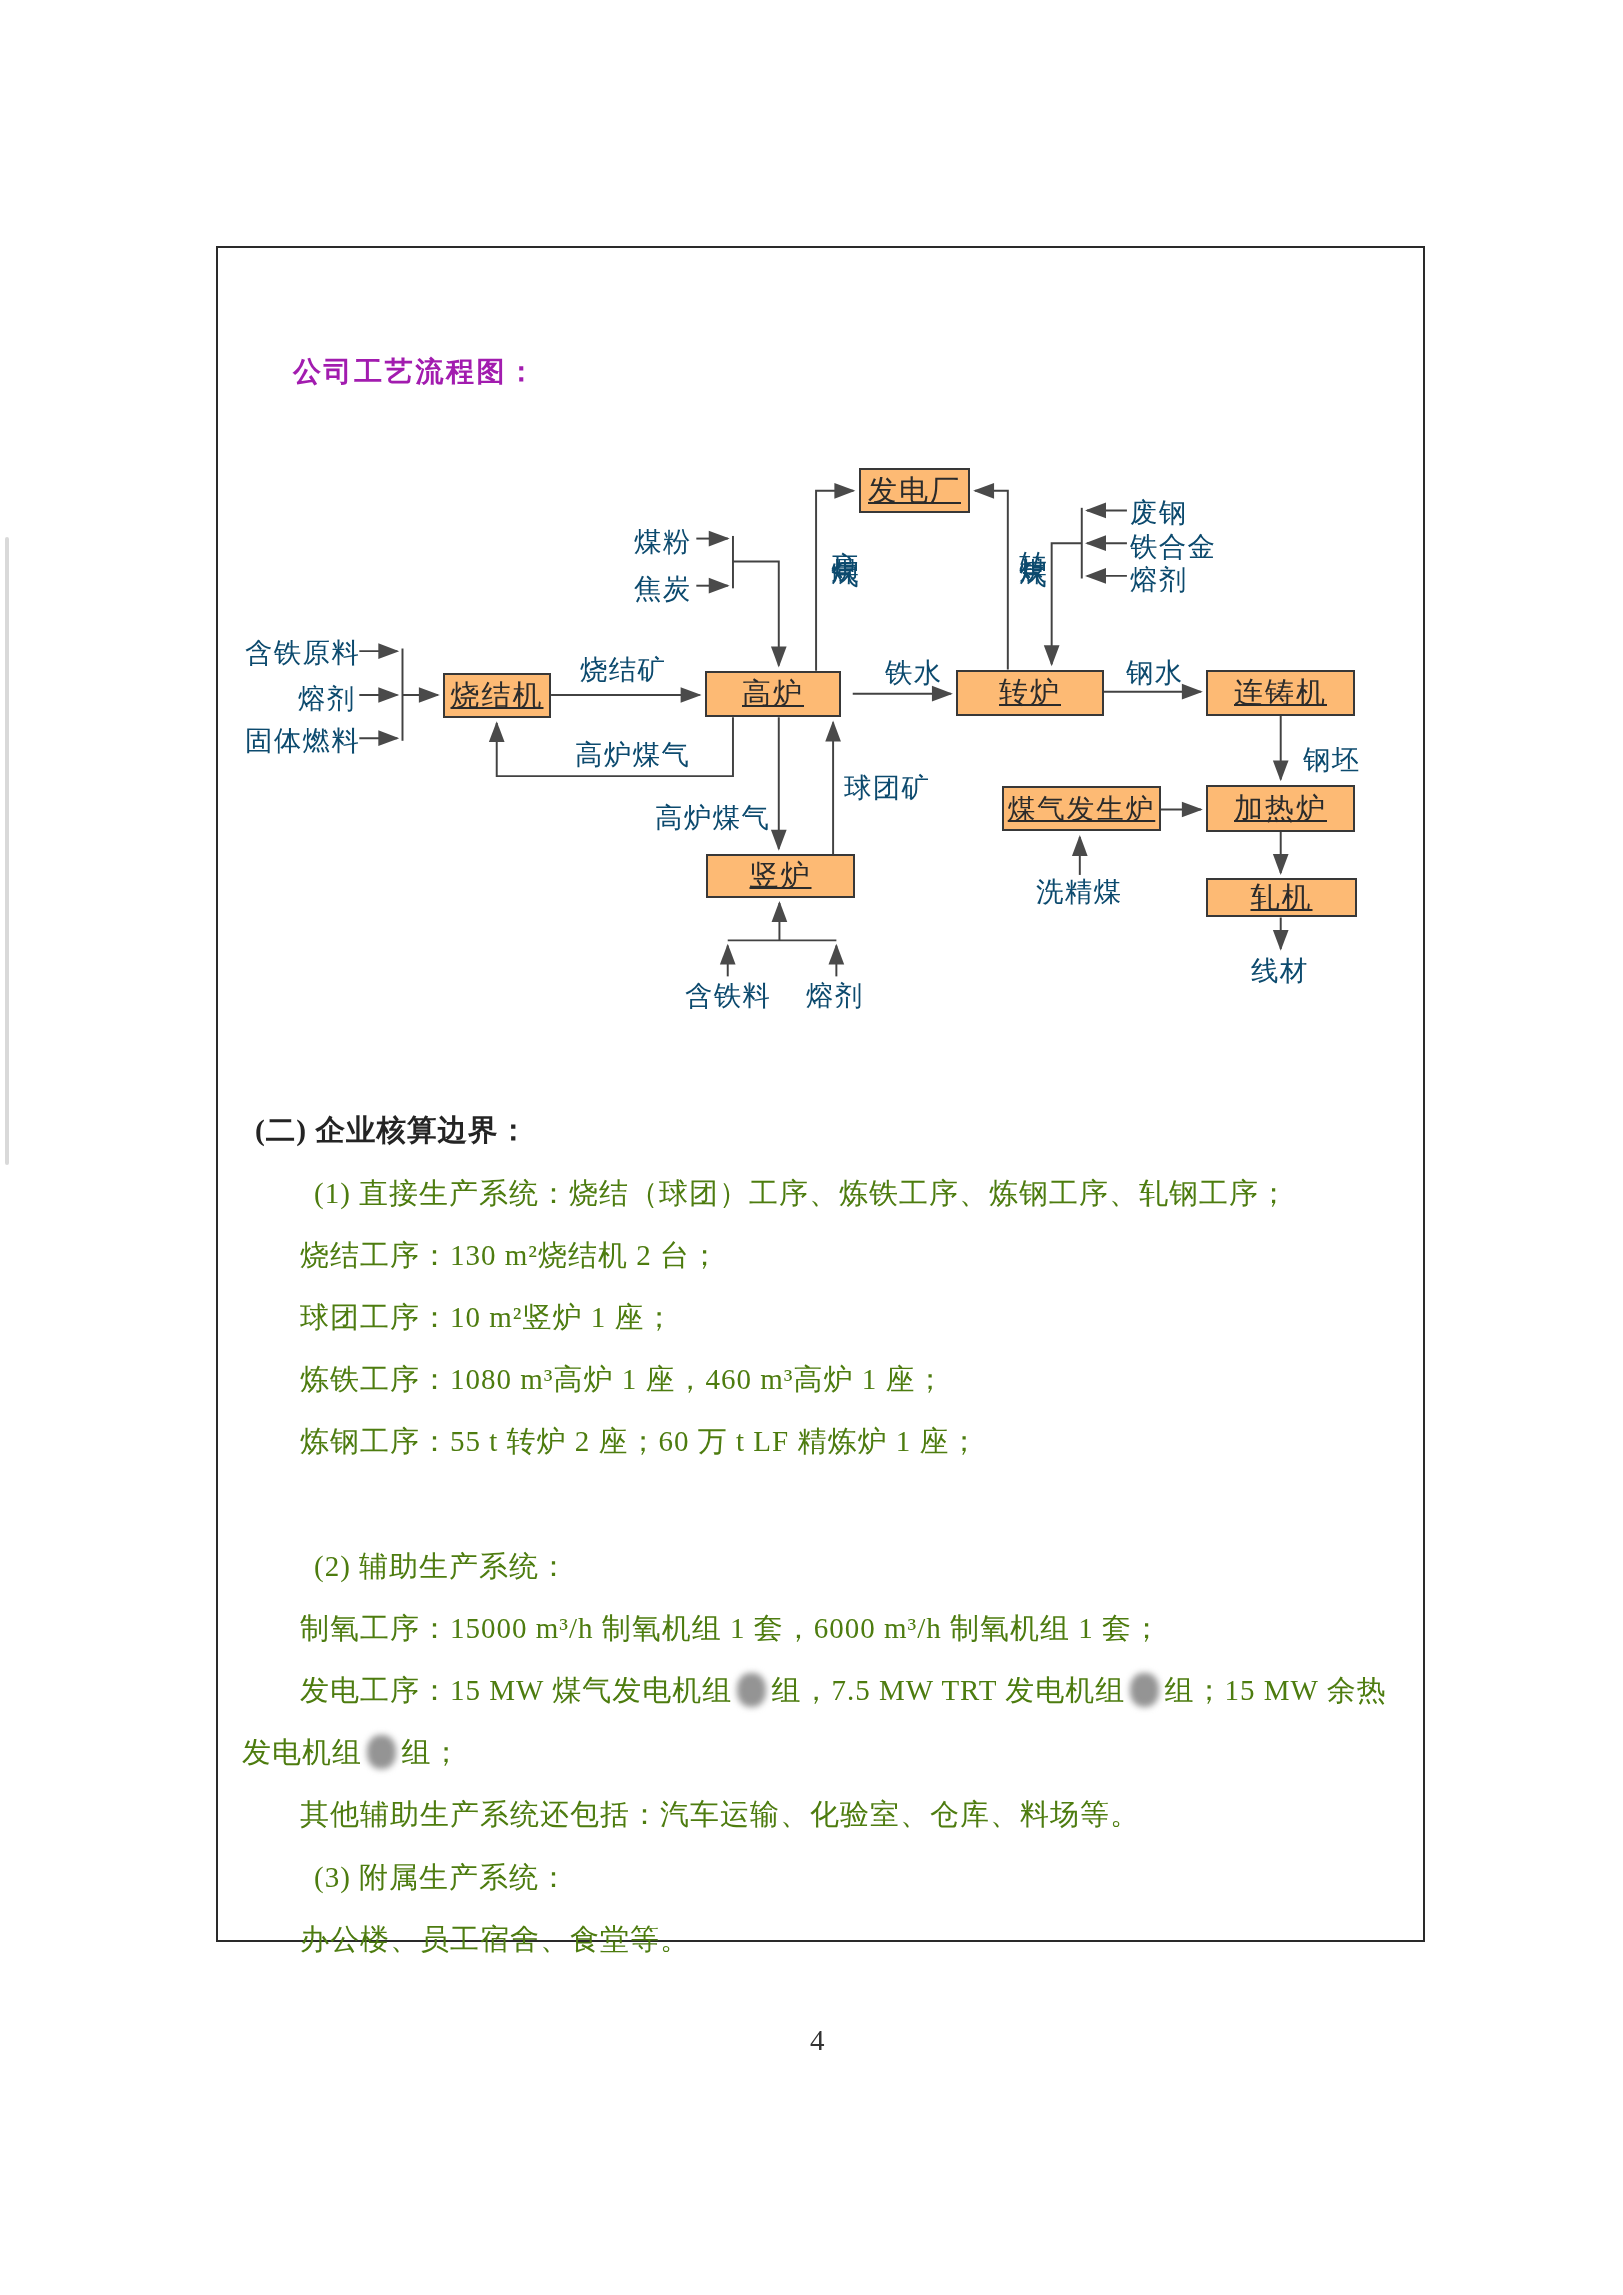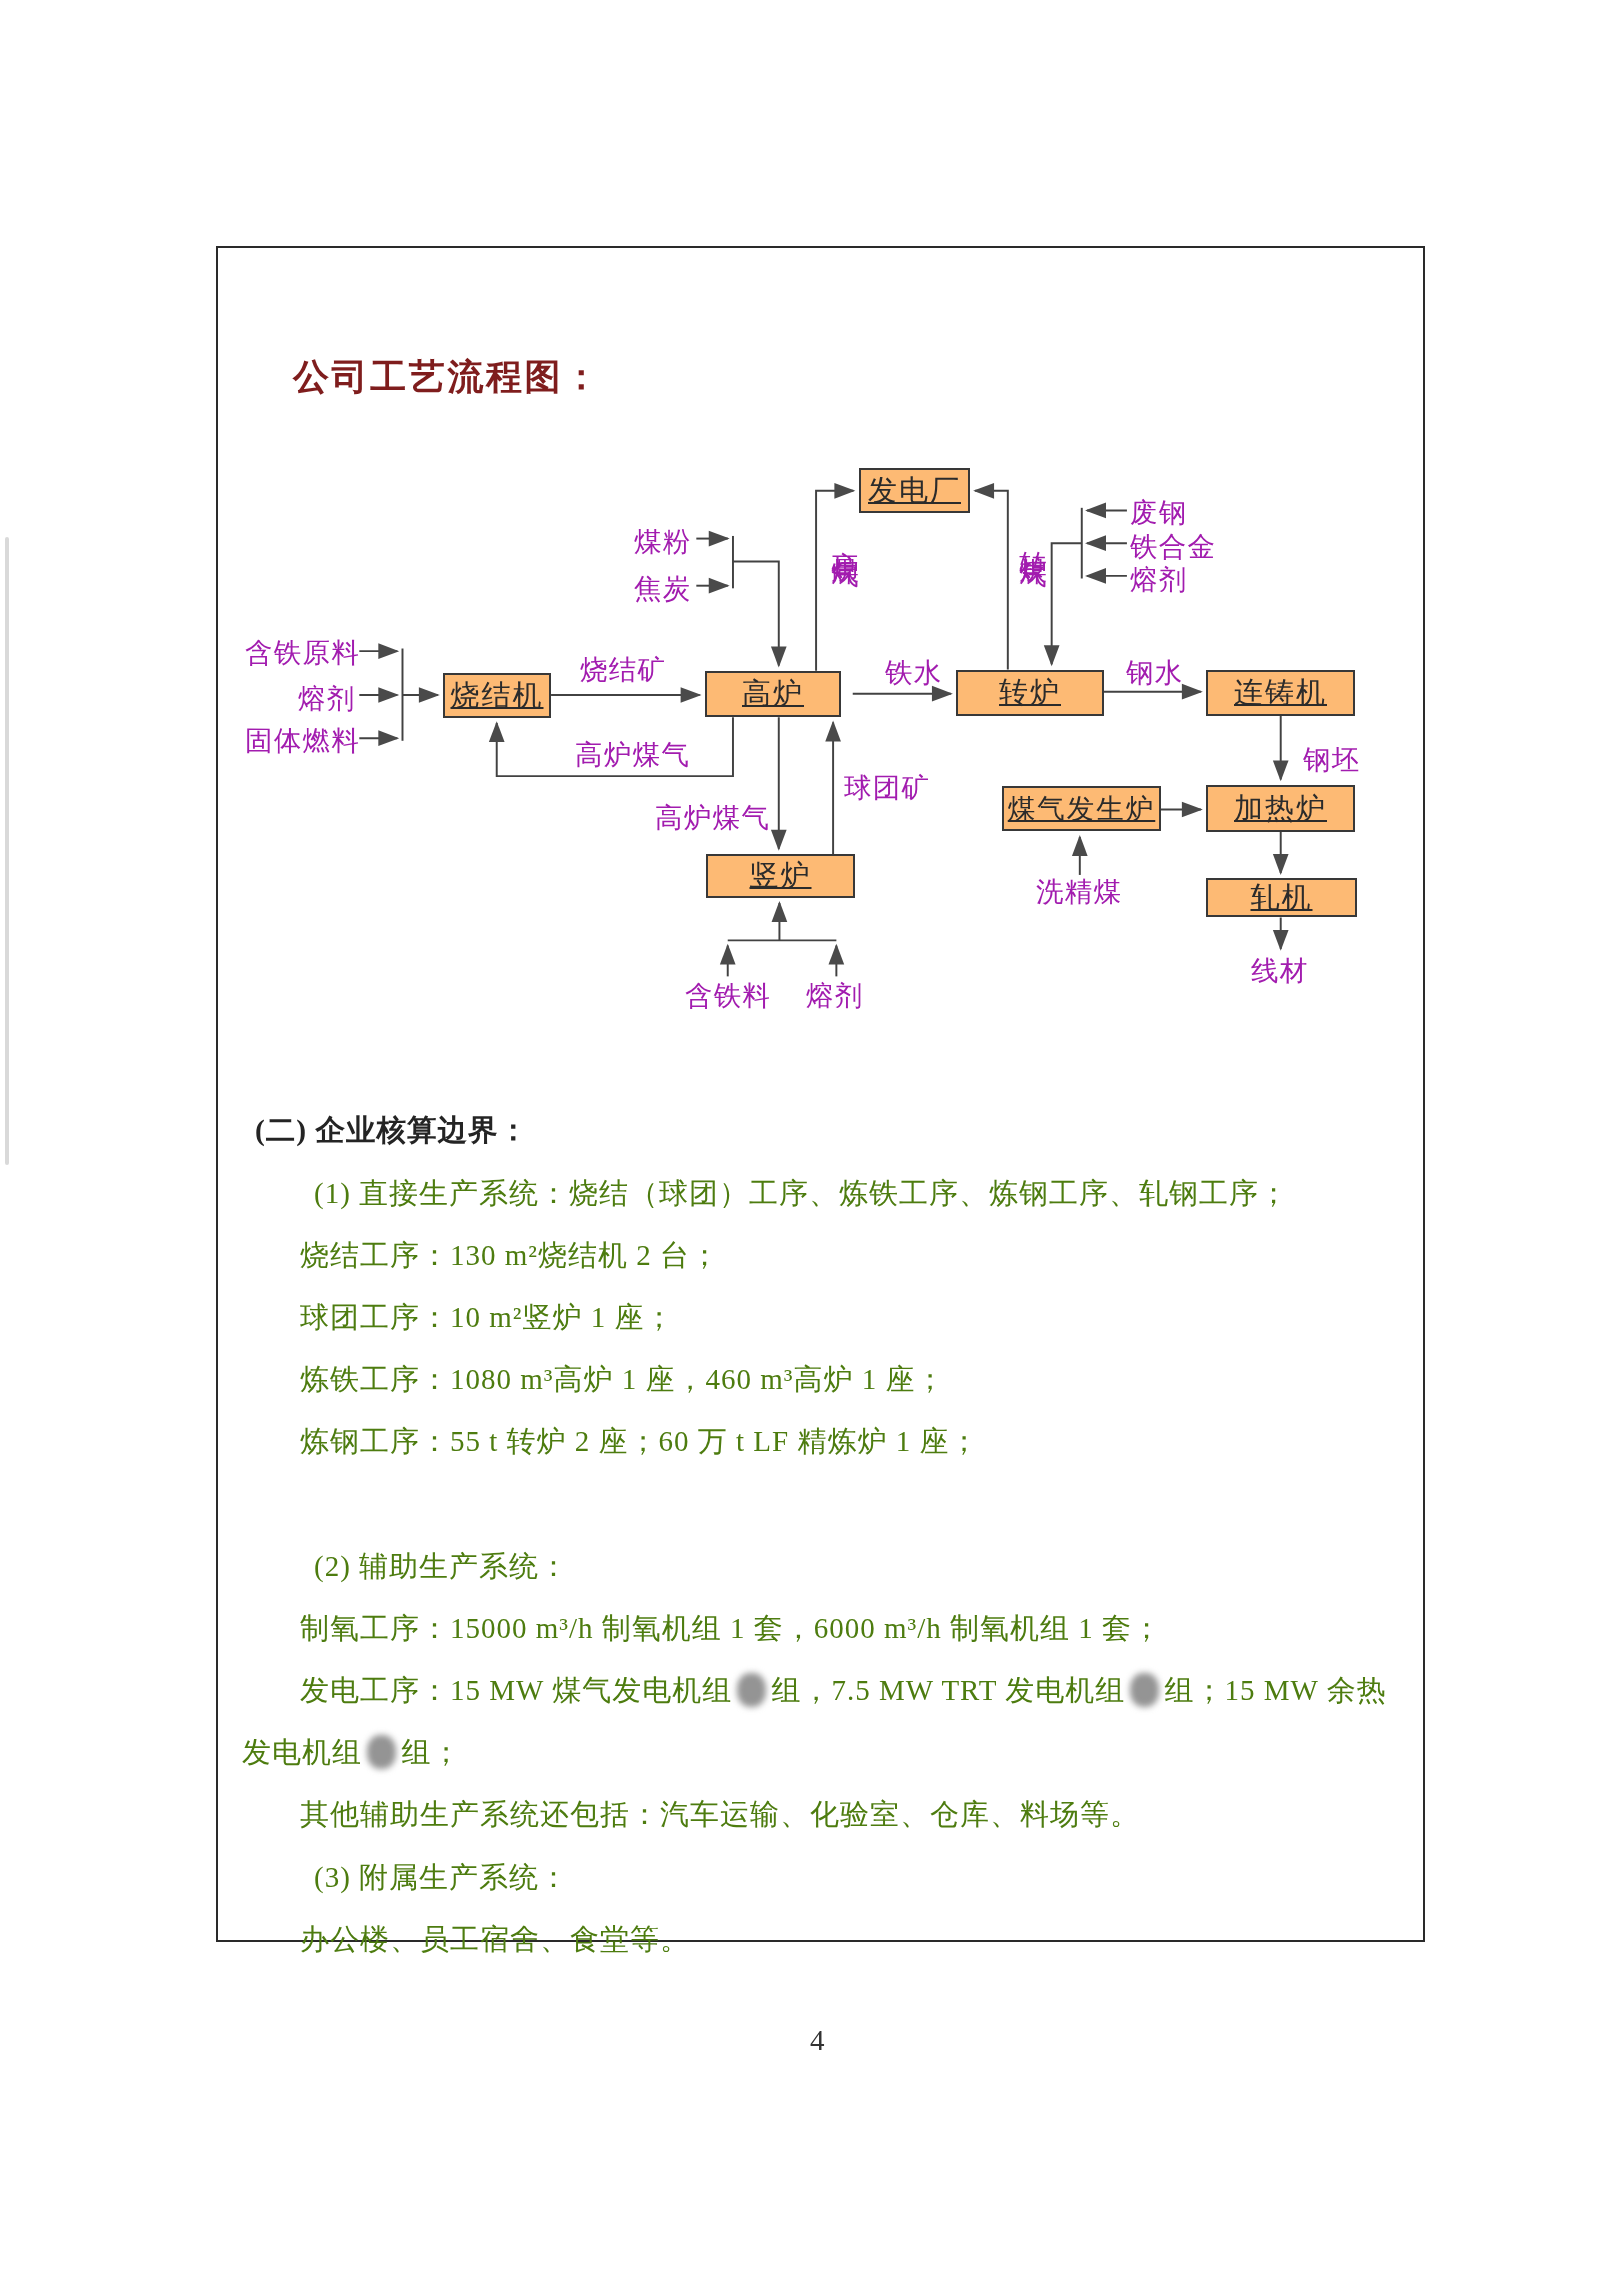--- a/index.html
+++ b/index.html
@@ -15,31 +15,31 @@
   .frame{
     position:absolute;left:216px;top:246px;width:1209px;height:1696px;
     border:2px solid #2a2a2a;box-sizing:border-box;
   }
   .scan-streak{
     position:absolute;left:4.6px;top:537px;width:4.6px;height:628px;
     background:#b9b9b9;opacity:.55;border-radius:2.6px;
   }
   .doc-title{
     position:absolute;left:293px;top:353px;
-    font-size:36px;font-weight:bold;letter-spacing:2.6px;color:#7f1d1d;
+    font-size:28px;font-weight:bold;letter-spacing:2.6px;color:#a21caf;
   }
   
   .fc-lines{position:absolute;left:0;top:0;width:1623px;height:2295px;pointer-events:none;}
   .fc-box{
     position:absolute;box-sizing:border-box;border:2.6px solid #383838;
     display:flex;align-items:center;justify-content:center;
     font-size:29px;color:#2b2b2b;letter-spacing:2px;background:#fdba74;text-decoration:underline;
   }
   .fc-label{
-    position:absolute;font-size:27.5px;color:#a21caf;letter-spacing:1.3px;white-space:nowrap;
+    position:absolute;font-size:27.5px;color:#0c4a6e;letter-spacing:1.3px;white-space:nowrap;
   }
   .fc-vert{
     writing-mode:vertical-rl;text-orientation:upright;letter-spacing:3.3px;
   }
   
   .t-line{
     position:absolute;font-size:29px;color:#4d7c0f;letter-spacing:1px;white-space:nowrap;
   }
   .t-head{font-weight:bold;font-size:29.5px;color:#242424;}
   .redact{

